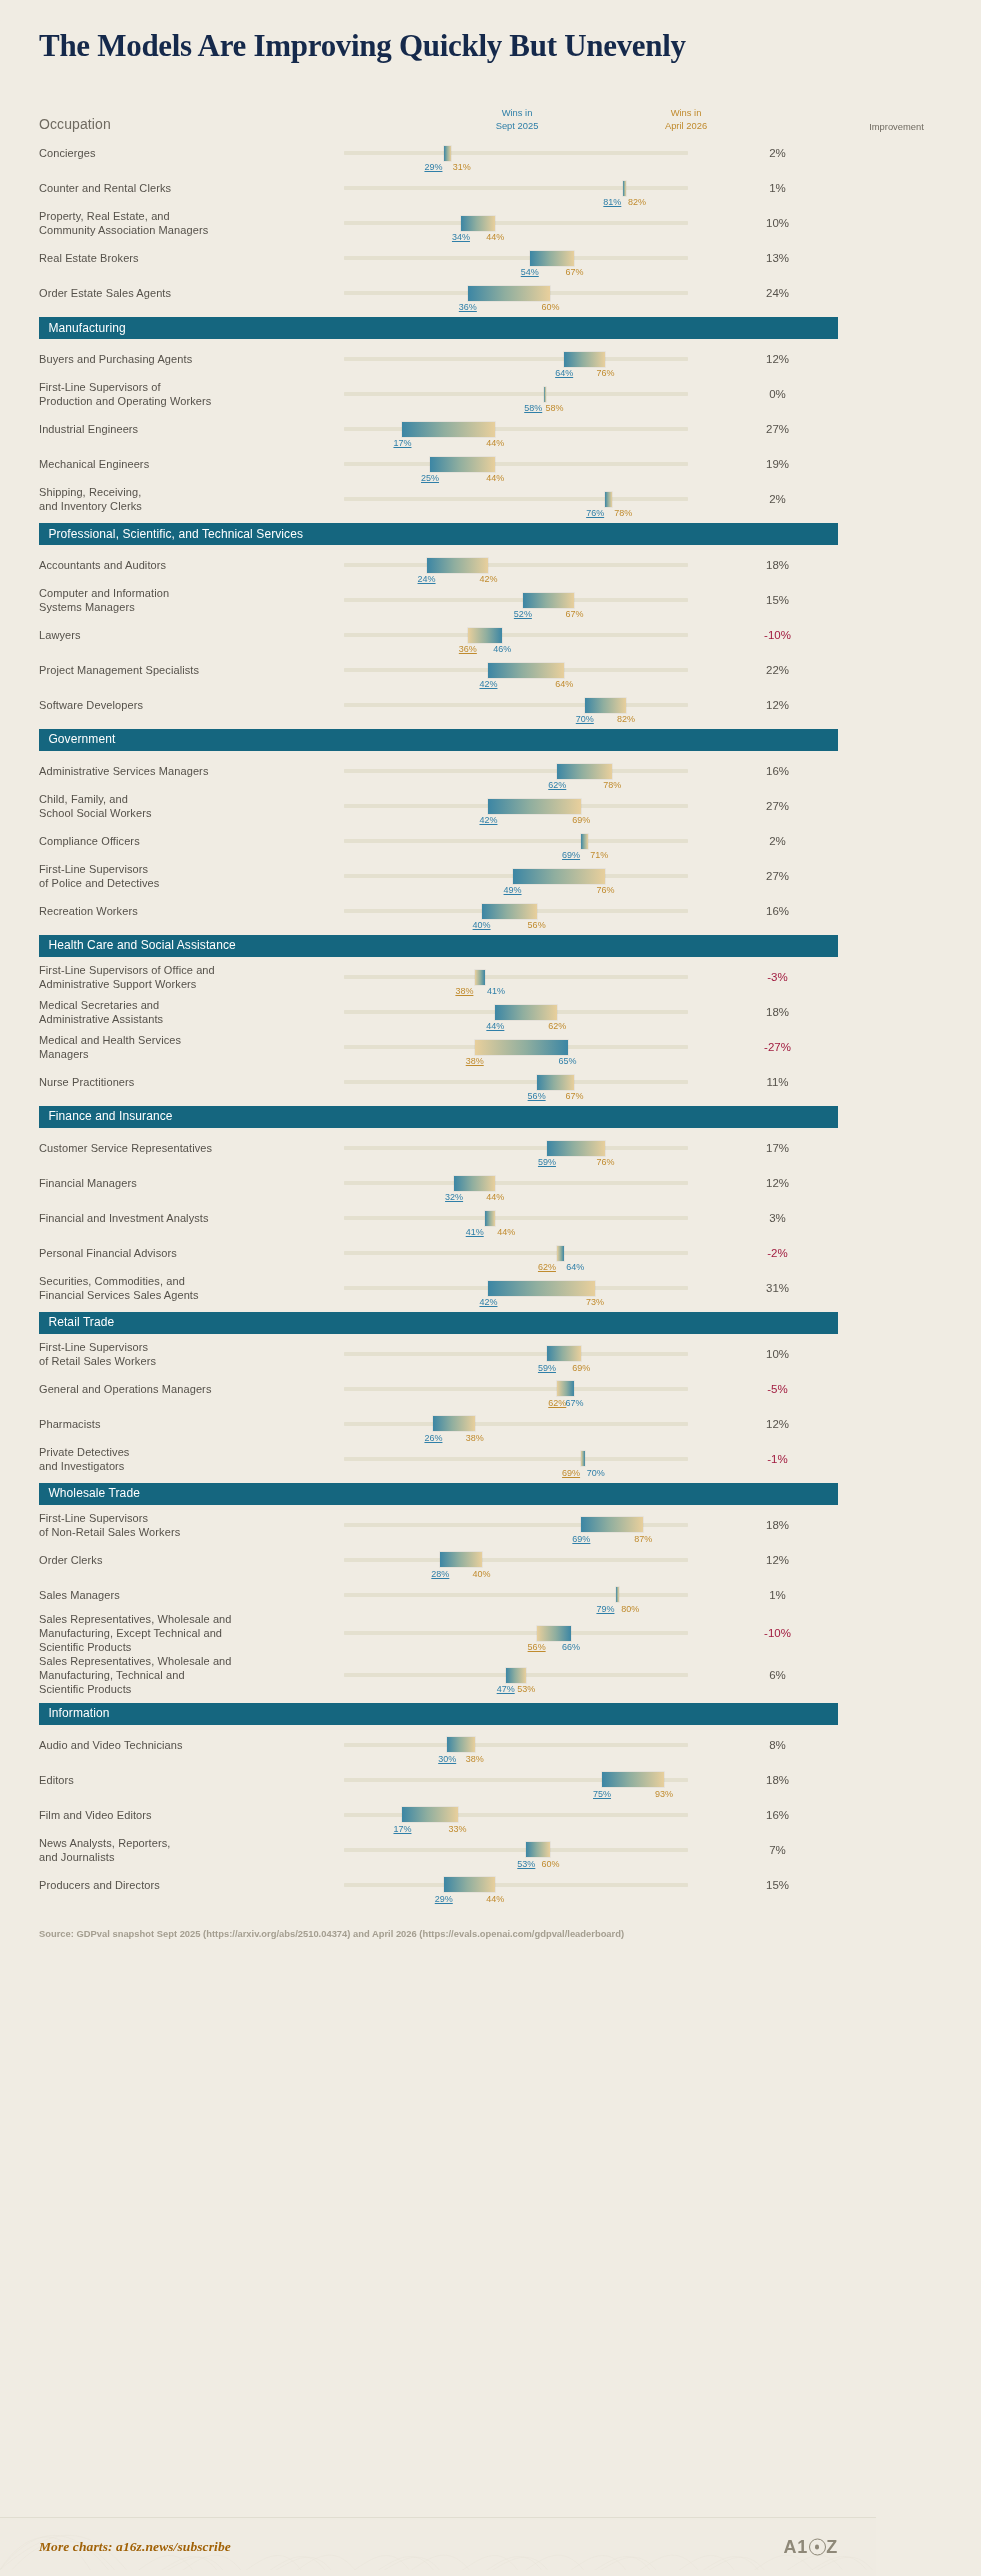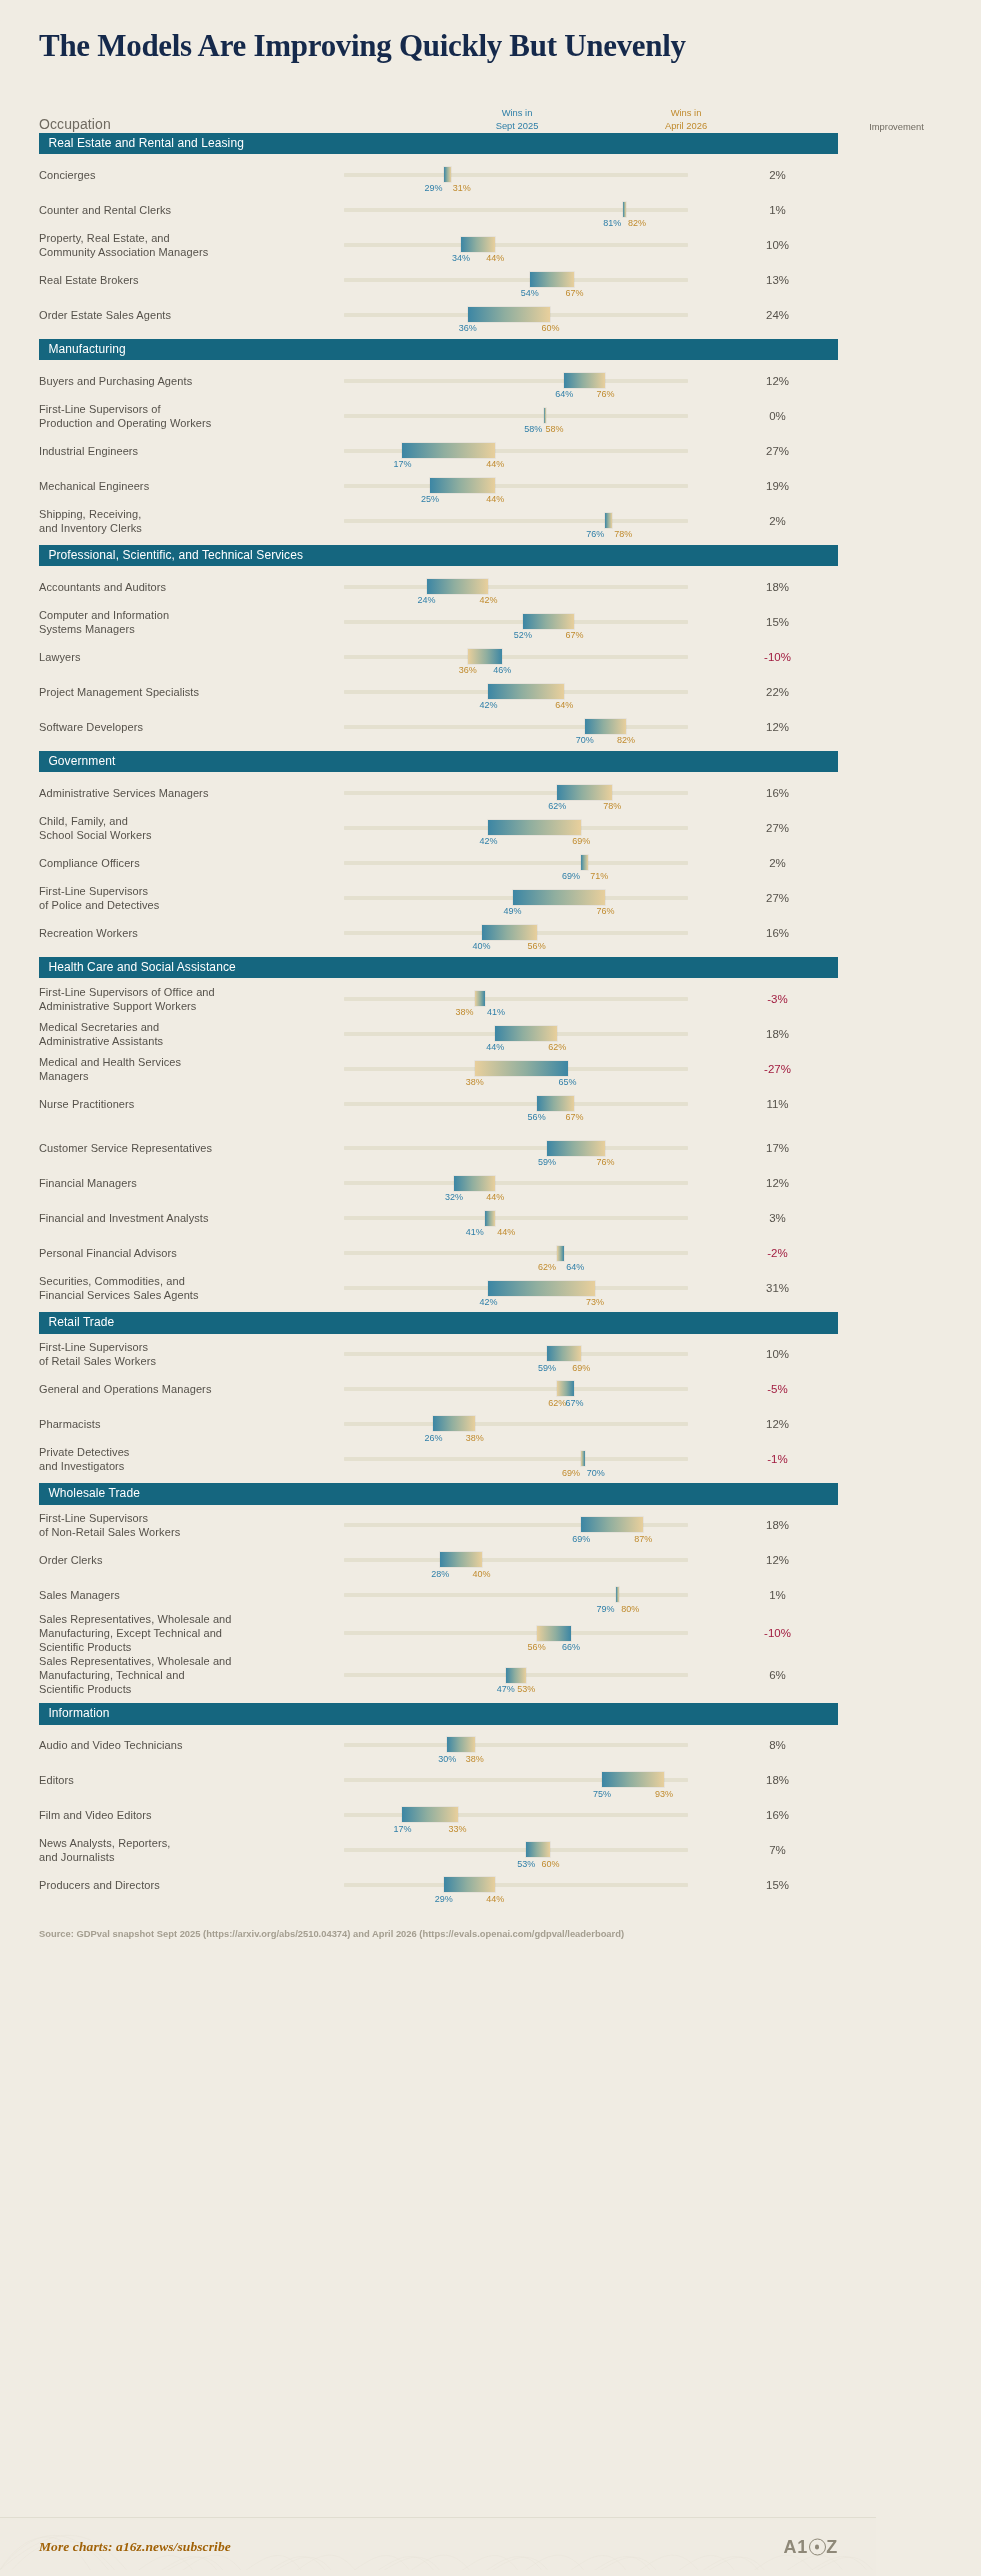--- a/index.html
+++ b/index.html
@@ -125,21 +125,21 @@
     background:linear-gradient(90deg,#e8cf9c 0%,#8fae9f 55%,#3c86a4 100%);
   }
   .lbl{
     position:absolute;
     top:8.8px;
     font-size:9px;
     white-space:nowrap;
   }
   .lbl.blue{ color:#2f7fa8; }
   .lbl.gold{ color:#c08b2e; }
-  .lbl.left { transform:translateX(-50%); }
+  .lbl.left { transform:translateX(-50%);text-decoration:underline; }
   .lbl.right{ transform:translateX(-50%); }
   .improv{
     position:absolute;
     right:0;
     width:121px;
     top:50%;
     transform:translateY(-50%);
     text-align:center;
     font-size:11.5px;
     color:#55514a;
@@ -213,21 +213,20 @@
     <div class="occ">Occupation</div>
     <div class="wins w-sept" style="white-space:pre-line;">Wins in
 Sept 2025</div>
     <div class="wins w-apr" style="white-space:pre-line;">Wins in
 April 2026</div>
     <div class="improve">Improvement</div>
   </div>
 
   <div id="sections">
       <div class="section">
-        <div class="sec-bar">Real Estate and Rental and Leasing</div>
         <div class="sec-rows">
           <div class="row">
             <div class="row-label">Concierges</div>
             <div class="track-wrap">
               <div class="track"></div>
               <div class="bar" style="left: 29%; width: 2%;"></div>
               <div class="lbl left blue" style="left: 29%; transform: translateX(-100%); margin-left: -1.3px;">29%</div>
               <div class="lbl right gold" style="left: 31%; transform: translateX(0px); margin-left: 2px;">31%</div>
             </div>
             <div class="improv">2%</div>
@@ -487,20 +486,21 @@
               <div class="track"></div>
               <div class="bar" style="left: 56%; width: 11%;"></div>
               <div class="lbl left blue" style="left: 56%;">56%</div>
               <div class="lbl right gold" style="left: 67%;">67%</div>
             </div>
             <div class="improv">11%</div>
           </div>
         </div>
       </div>
       <div class="section">
+        <div class="sec-bar">Finance and Insurance</div>
         <div class="sec-rows">
           <div class="row">
             <div class="row-label">Customer Service Representatives</div>
             <div class="track-wrap">
               <div class="track"></div>
               <div class="bar" style="left: 59%; width: 17%;"></div>
               <div class="lbl left blue" style="left: 59%;">59%</div>
               <div class="lbl right gold" style="left: 76%;">76%</div>
             </div>
             <div class="improv">17%</div>

